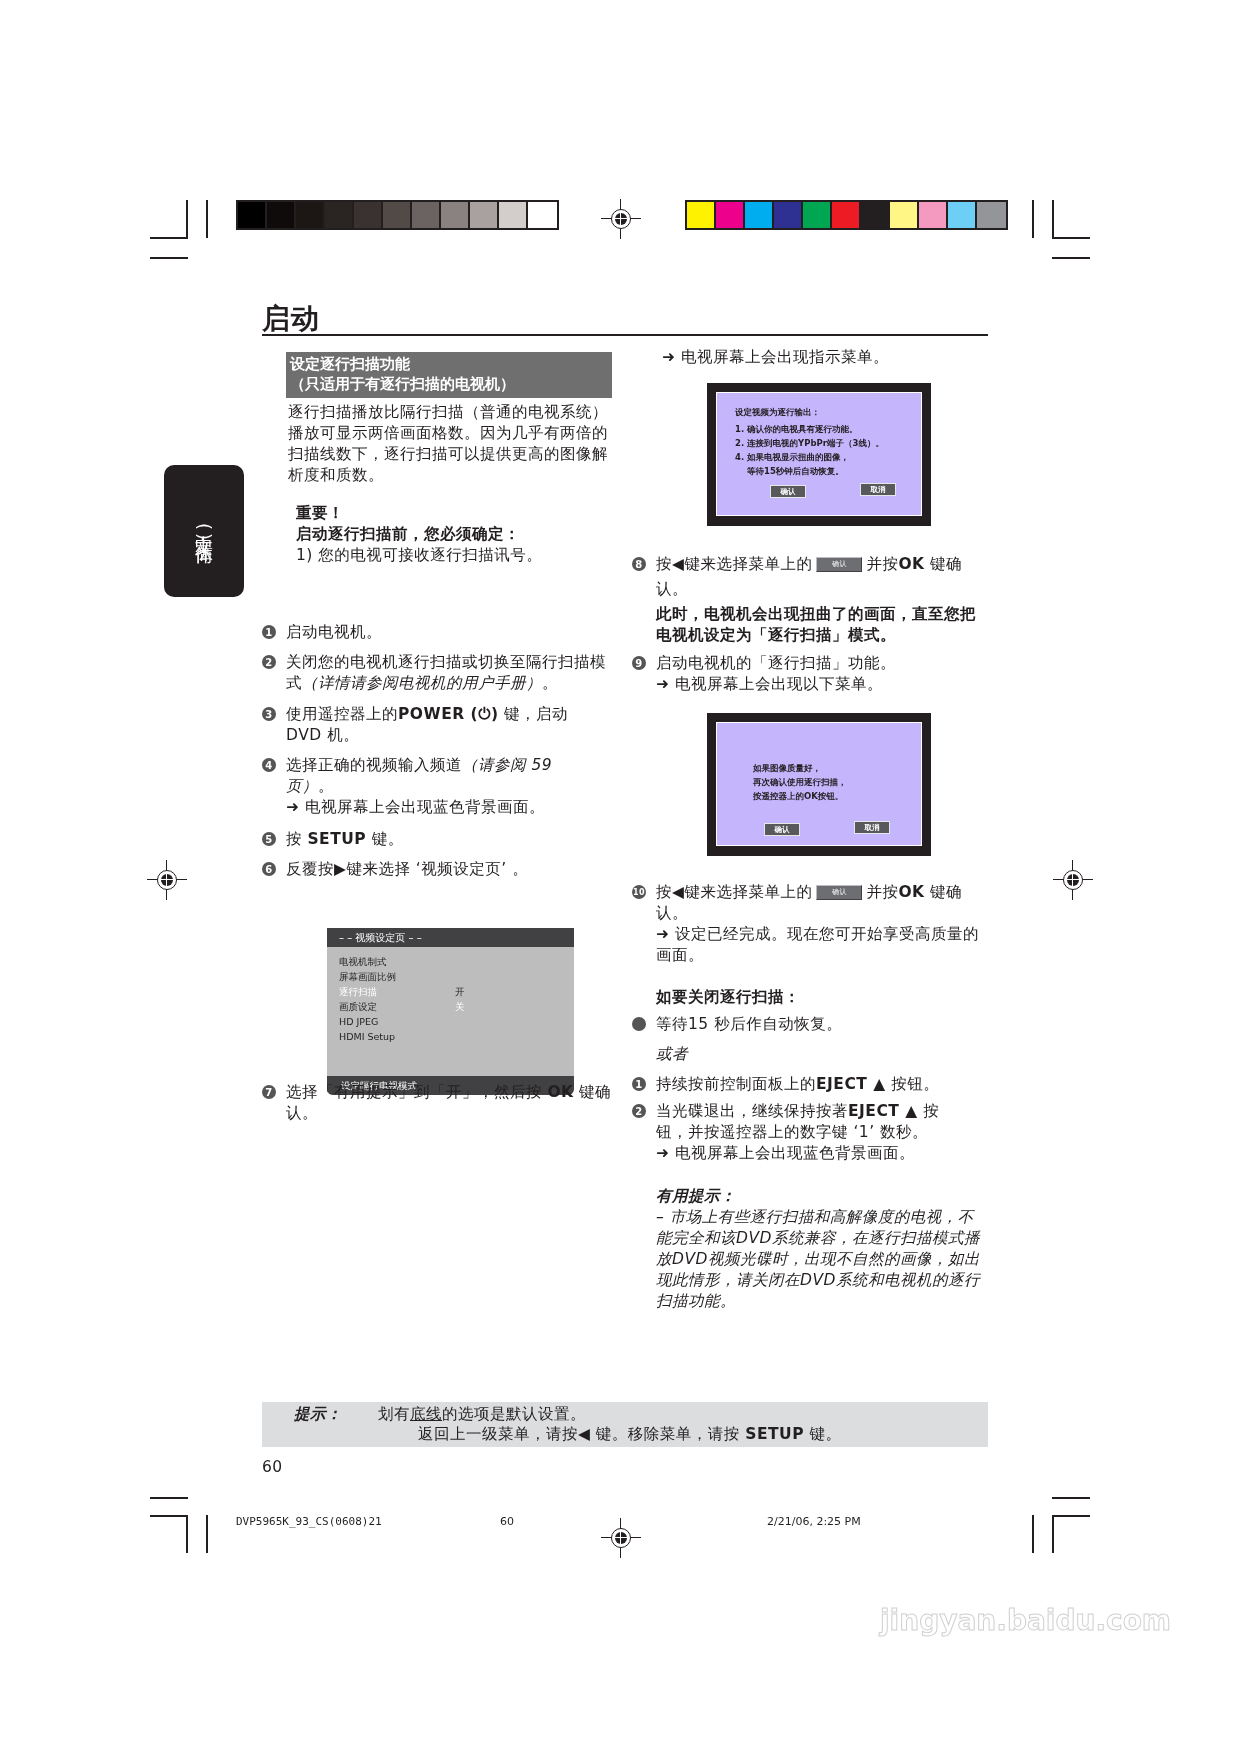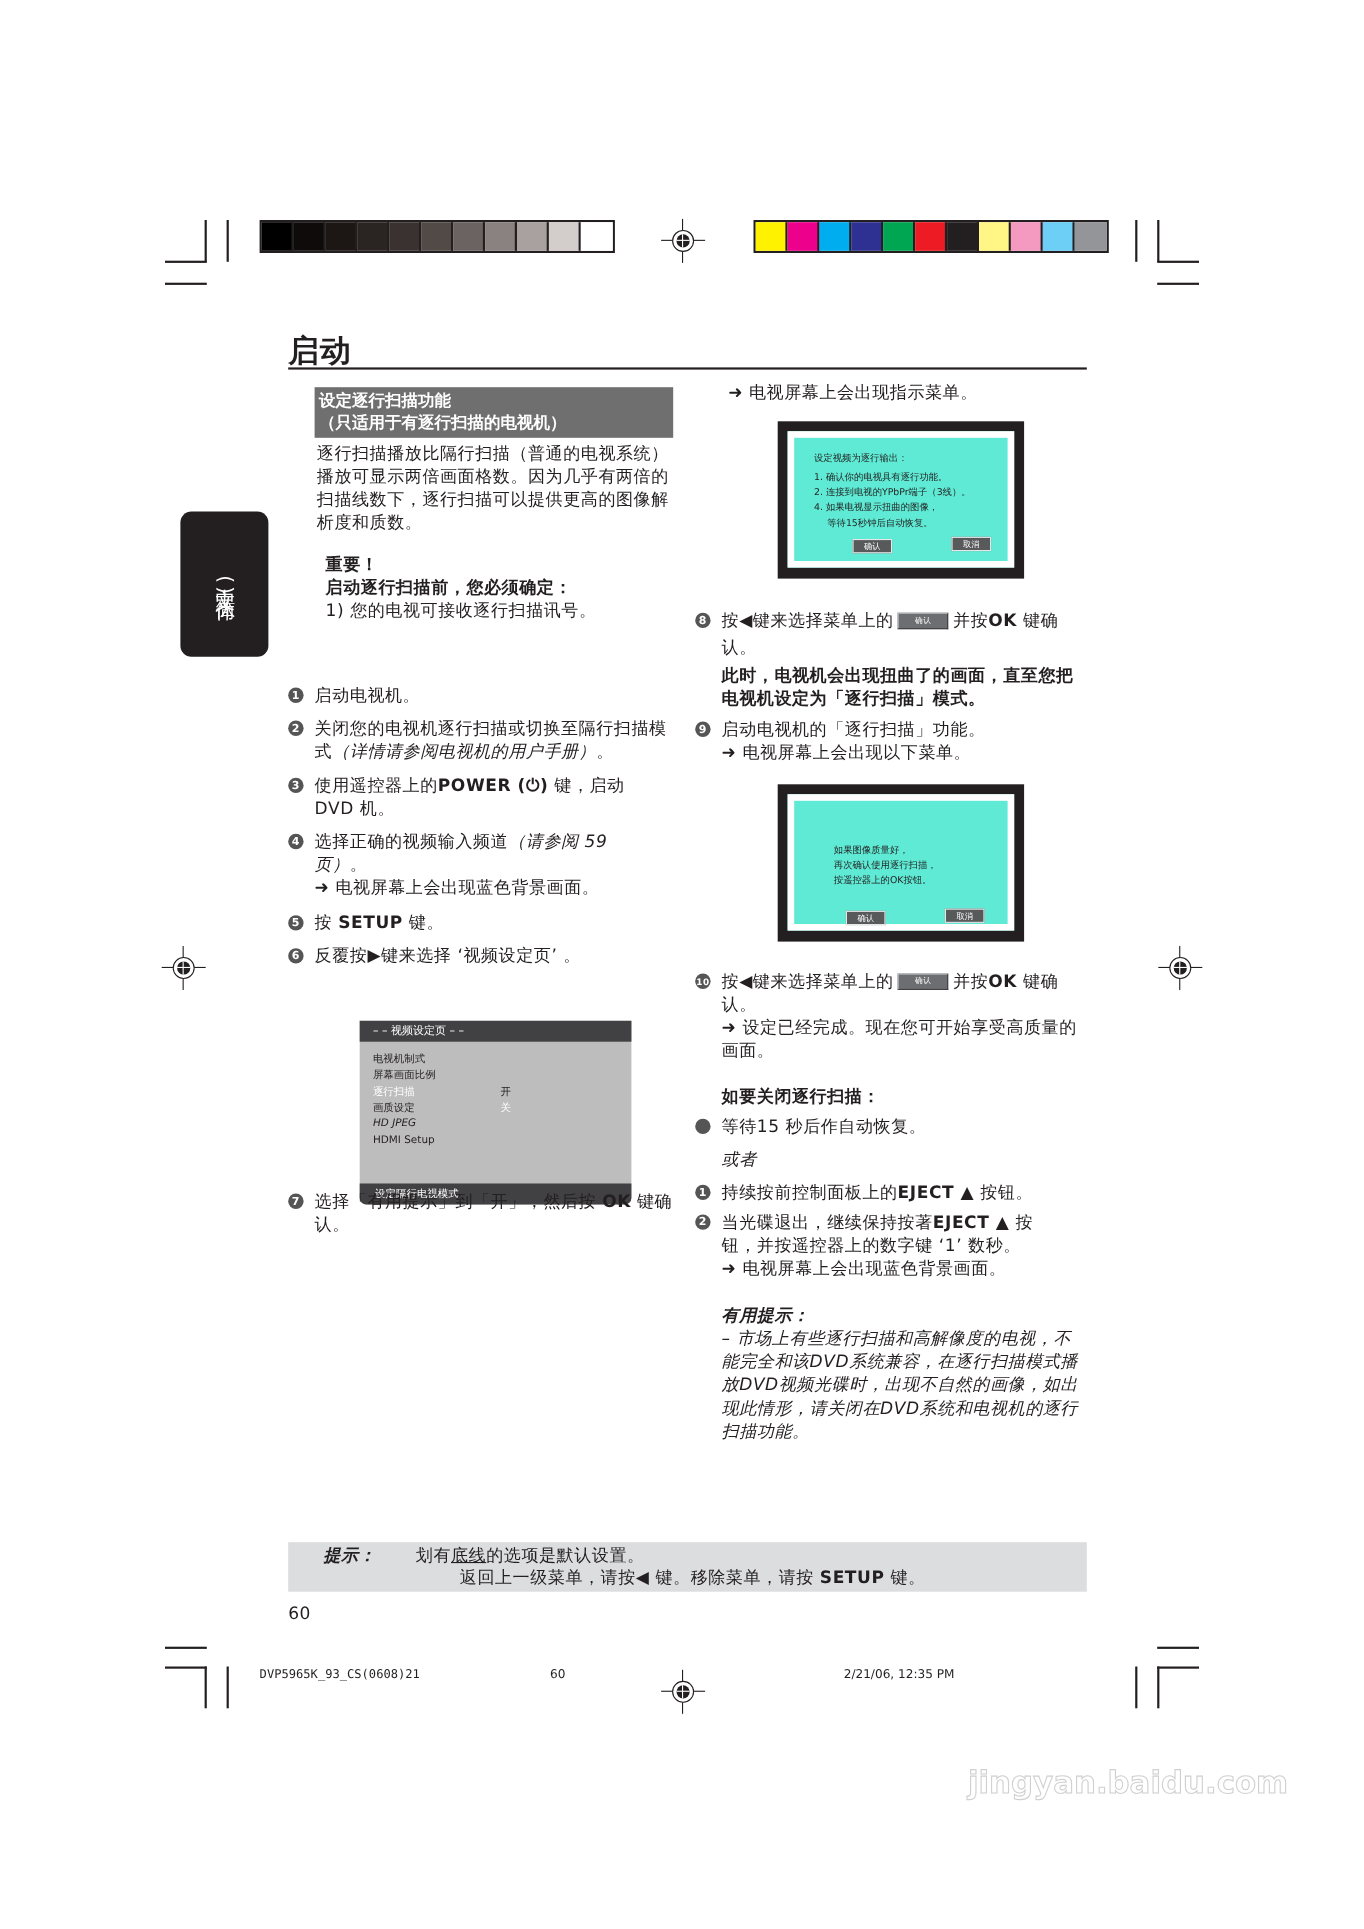--- a/index.html
+++ b/index.html
@@ -41,21 +41,21 @@
   .num.dot { background: #555; }
 
   
   .vmenu { position: absolute; left: 327px; top: 900px; width: 247px; height: 167px; background: #bdbdbd; border-radius: 0 0 6px 6px; margin-top: 28px; }
   .vmenu .vhead { height: 19px; background: #414042; color: #fff; font-size: 10px; line-height: 19px; padding-left: 12px; }
   .vmenu .vrow { position: absolute; left: 12px; font-size: 9.5px; color: #231f20; text-align: right; }
   .vmenu .vfoot { position: absolute; left: 0; bottom: 0; width: 100%; height: 19px; background: #414042; color: #fff; font-size: 9.5px; line-height: 19px; padding-left: 14px; border-radius: 0 0 6px 6px; }
 
   
   .tvbox { position: absolute; background: #231f20; }
-  .tvinner { position: absolute; background: #5eead4; border: 6px solid #ffffff; }
+  .tvinner { position: absolute; background: #c4b5fd; border: 1px solid #ffffff; font-weight: bold; }
   .tvtext { position: absolute; font-size: 8.5px; color: #231f20; line-height: 14px; }
   .tvbtn { position: absolute; width: 36px; height: 13px; background: #58595b; border: 1.5px solid #e6e7e8; color: #fff; font-size: 7.5px; display: flex; align-items: center; justify-content: center; }
 
   .inline-btn { display: inline-flex; width: 46px; height: 15px; background: #6d6e71; border: 1.5px solid #bcbec0; border-right-color: #414042; border-bottom-color: #414042; color: #fff; font-size: 7px; align-items: center; justify-content: center; vertical-align: middle; margin: 0 4px; }
 
   .tip-bar { position: absolute; left: 262px; top: 1402px; width: 726px; height: 45px; background: #dcddde; }
 
   .watermark { position: absolute; left: 880px; top: 1608px; color: #fff; font-weight: bold; -webkit-text-stroke: 1px #d0d0d0; }
 </style>
 </head>
@@ -188,21 +188,21 @@
 </div>
 
 <div class="vmenu">
   <div class="vhead">– –    视频设定页    – –</div>
   <div class="vrow" style="top:28px;">电视机制式</div>
   <div class="vrow" style="top:43px;">屏幕画面比例</div>
   <div class="vrow" style="top:58px;color:#ffffff;">逐行扫描</div>
   <div class="vrow" style="top:58px;left:128px;">开</div>
   <div class="vrow" style="top:73px;">画质设定</div>
   <div class="vrow" style="top:73px;left:128px;color:#ffffff;">关</div>
-  <div class="vrow" style="top:88px;font-style:italic;">HD JPEG</div>
+  <div class="vrow" style="top:88px;">HD JPEG</div>
   <div class="vrow" style="top:103px;">HDMI Setup</div>
   <div class="vfoot">设定隔行电视模式</div>
 </div>
 
 <div class="step txt" style="left:262px;top:1082px;width:356px;">
   <span class="num">7</span>
   <span><span>选择「有用提示」到「开」，然后按 </span><span class="bold">OK</span><span> 键确认。</span></span>
 </div>
 
 <div class="abs txt" style="left:662px;top:347px;width:320px;">➜ 电视屏幕上会出现指示菜单。</div>
@@ -276,17 +276,17 @@
   </div>
   <div class="abs txt" style="left:116px;top:22px;margin-left:40px;">
     <span>返回上一级菜单，请按◀ 键。移除菜单，请按 </span><span class="bold">SETUP</span><span> 键。</span>
   </div>
 </div>
 
 <div class="abs txt" style="left:262px;top:1457px;">60</div>
 
 <div class="abs" style="left:236px;top:1515px;font-family:'DejaVu Sans Mono', monospace;font-size:11px;">DVP5965K_93_CS(0608)21</div>
 <div class="abs" style="left:500px;top:1515px;font-size:11px;">60</div>
-<div class="abs" style="left:767px;top:1515px;font-size:11px;">2/21/06, 12:35 PM</div>
+<div class="abs" style="left:767px;top:1515px;font-size:11px;">2/21/06, 2:25 PM</div>
 
 <div class="watermark">
   <div style="font-size:28px;margin-top:-4px;">jingyan.baidu.com</div>
 </div>
 
 </body></html>

